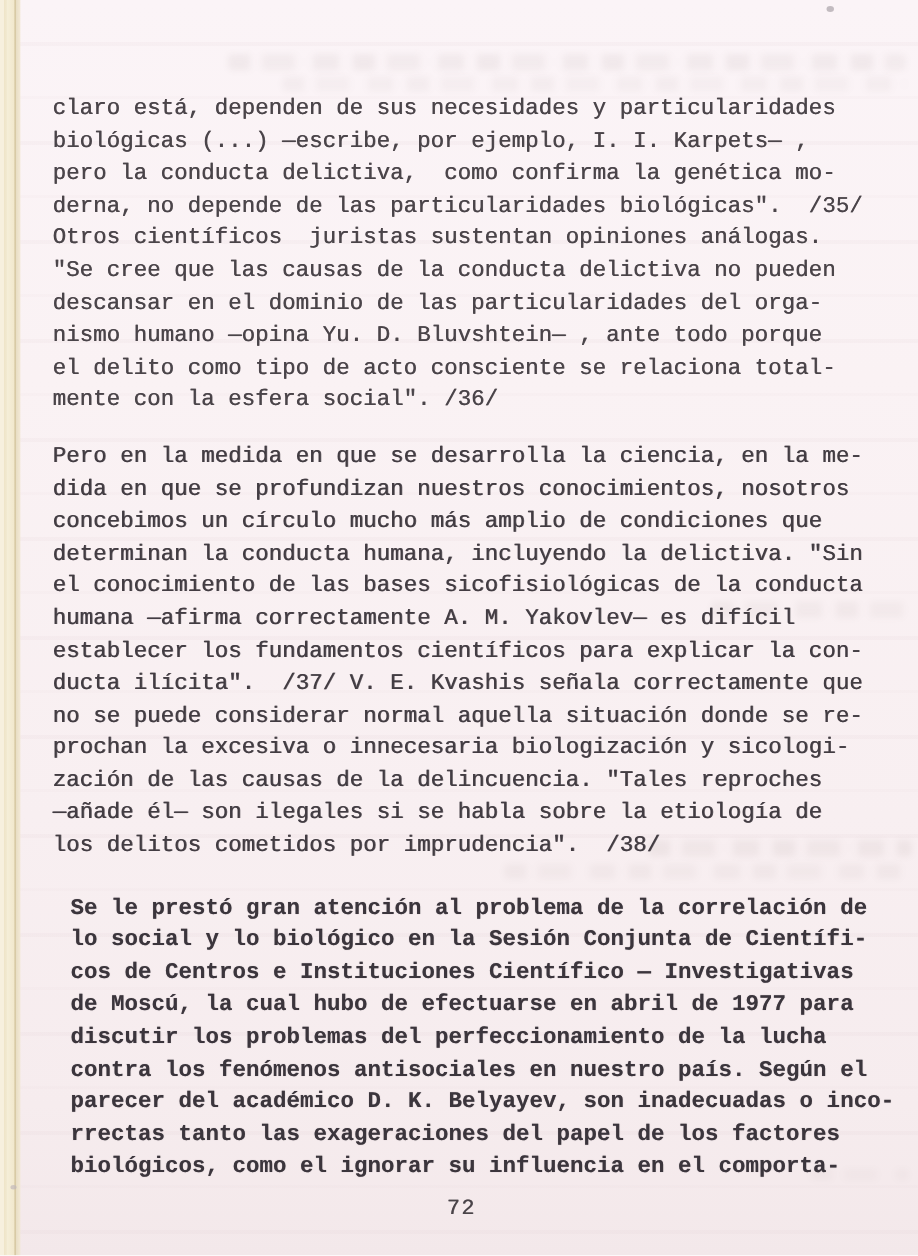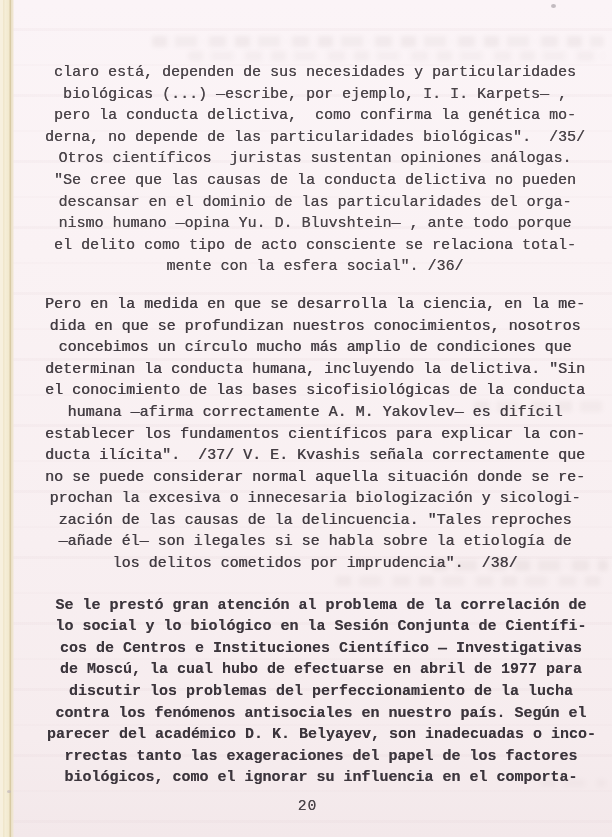--- a/index.html
+++ b/index.html
@@ -55,21 +55,20 @@
     top: 62px;
     width: 560px;
   }
 
   .para {
     margin: 0;
     white-space: pre;
     font-size: 15px;
     line-height: 21.6px;
     letter-spacing: 0;
-    text-align: center;
   }
 
   .para-1 {
     color: #4a4449;
     text-shadow: 0.3px 0 0 rgba(74, 68, 73, 0.85);
     margin-bottom: 16px;
   }
 
   .para-2 {
     color: #423c42;
@@ -174,15 +173,15 @@
 lo social y lo biológico en la Sesión Conjunta de Científi-
 cos de Centros e Instituciones Científico — Investigativas
 de Moscú, la cual hubo de efectuarse en abril de 1977 para
 discutir los problemas del perfeccionamiento de la lucha
 contra los fenómenos antisociales en nuestro país. Según el
 parecer del académico D. K. Belyayev, son inadecuadas o inco-
 rrectas tanto las exageraciones del papel de los factores
 biológicos, como el ignorar su influencia en el comporta-</p>
   </div>
 
-  <div class="page-number">20</div>
+  <div class="page-number">72</div>
 
 </div>
 
 </body></html>

